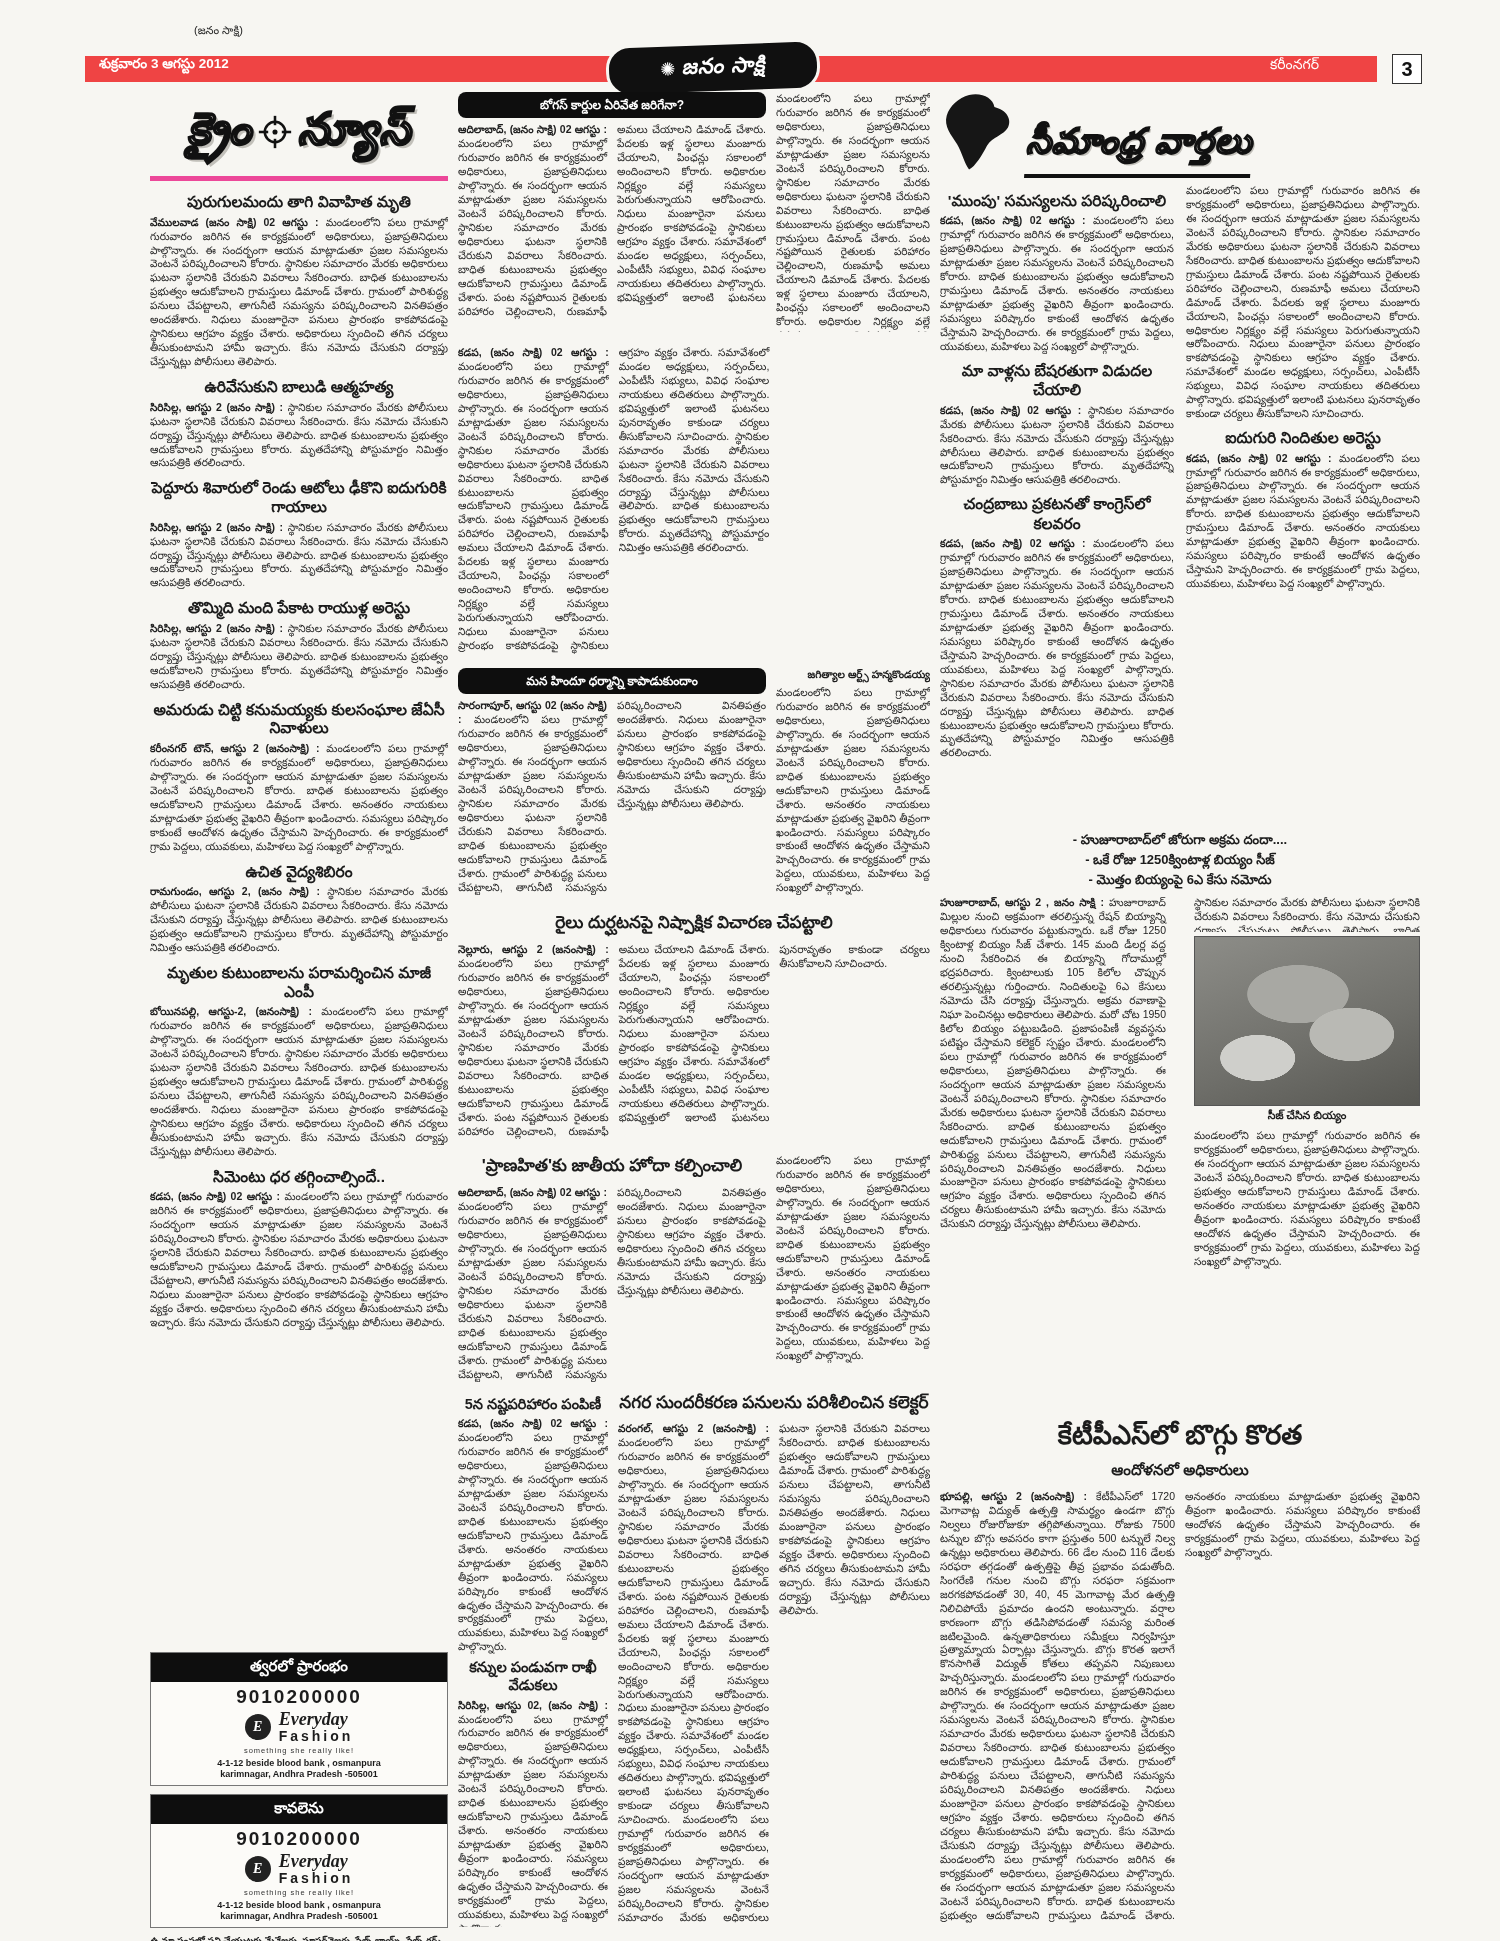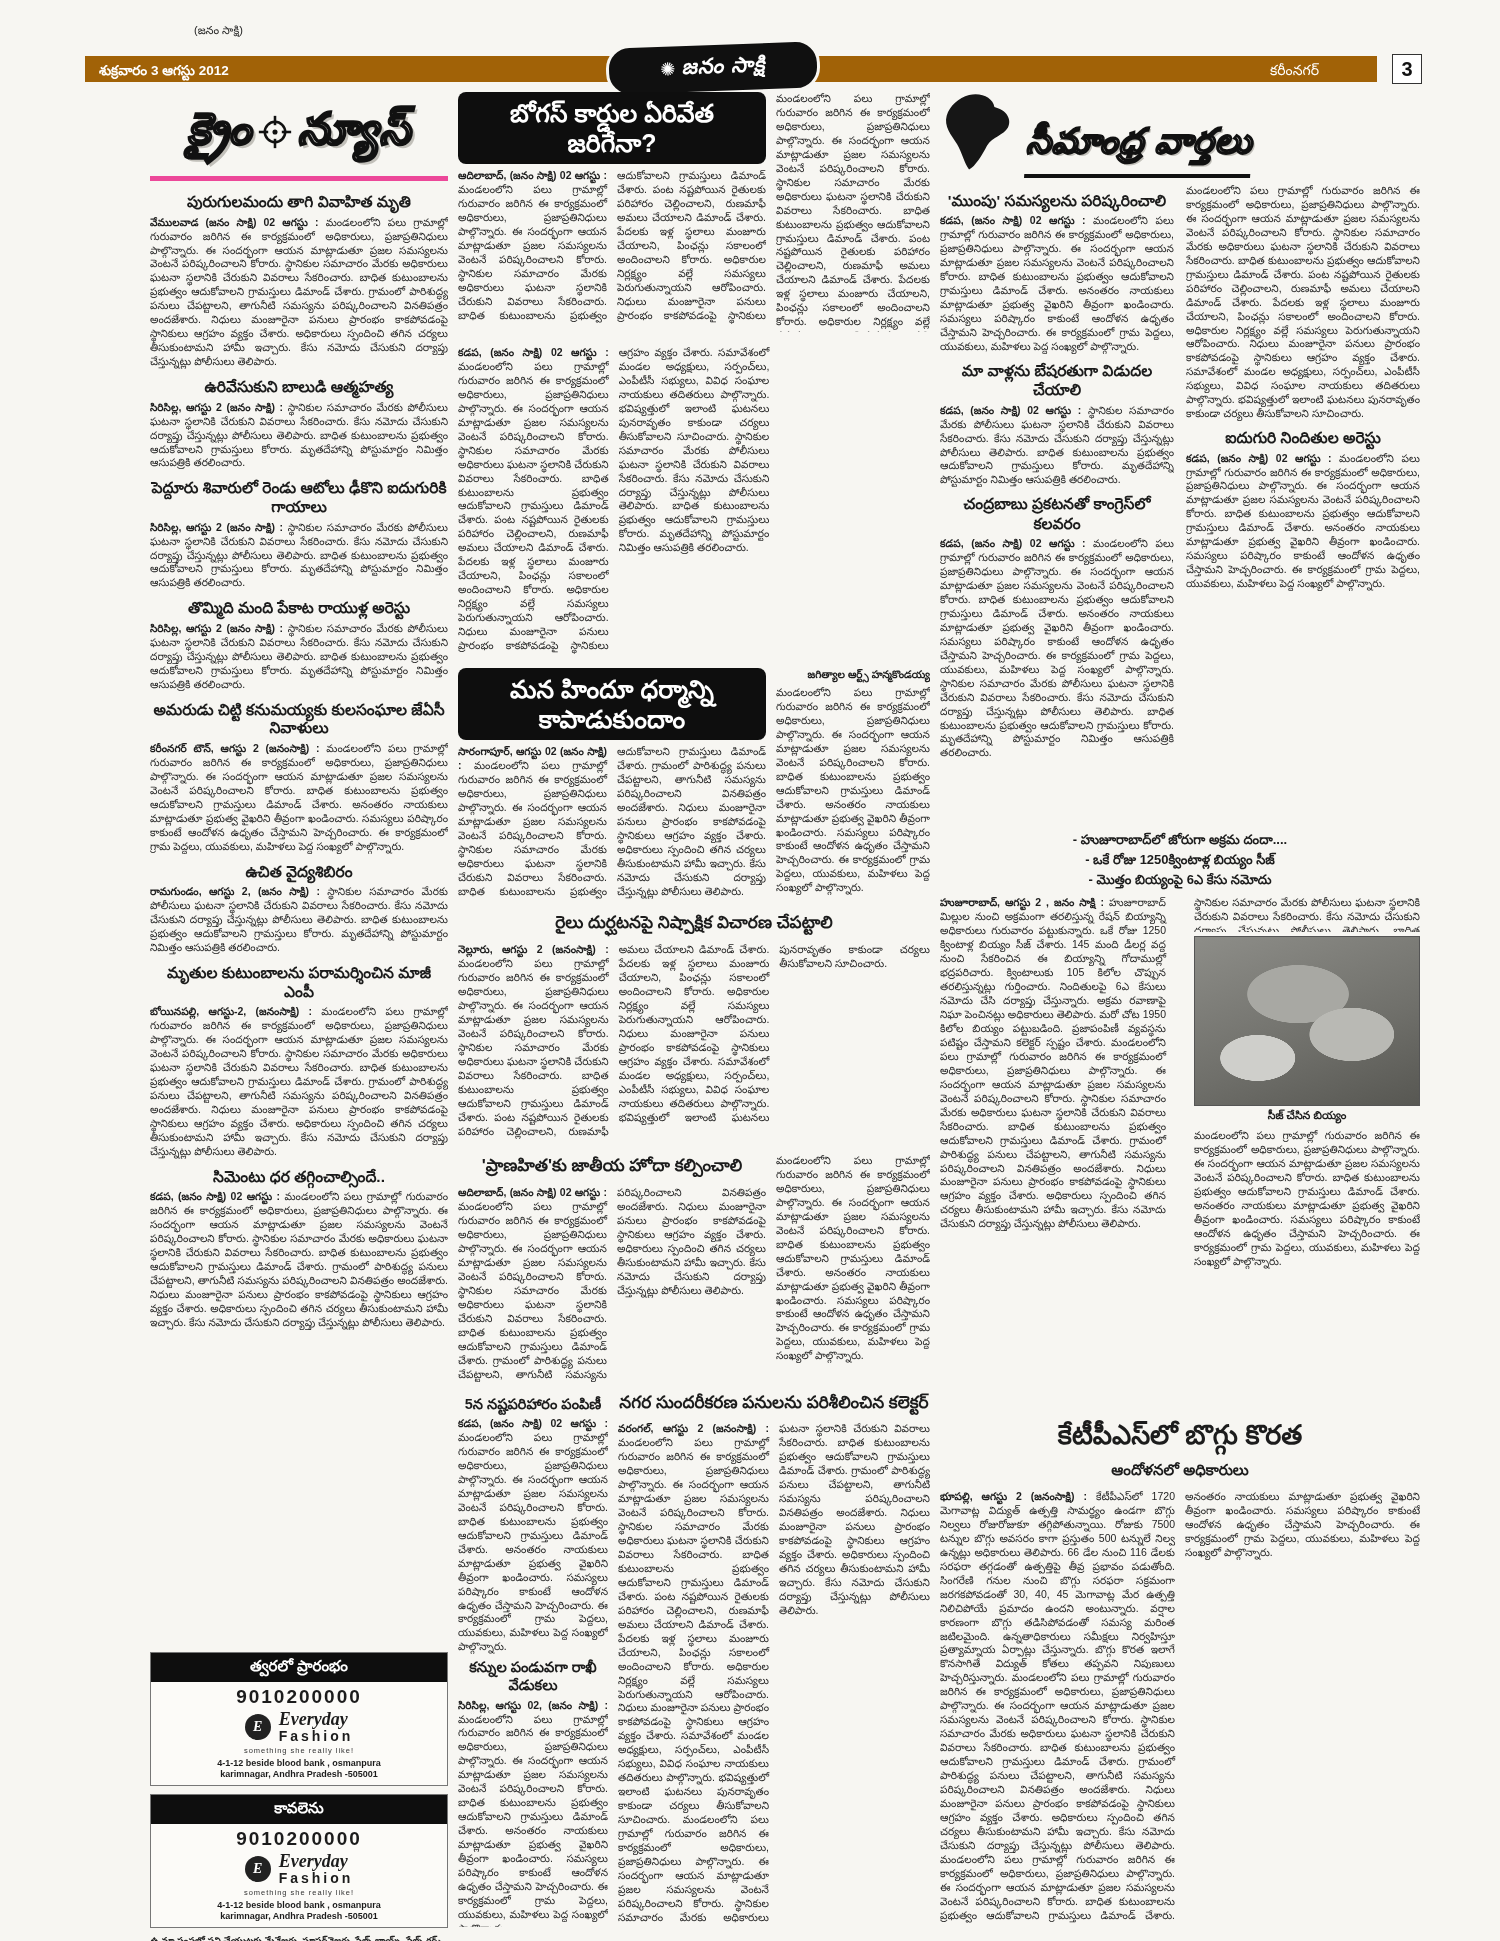--- a/index.html
+++ b/index.html
@@ -1,36 +1,36 @@
 <!DOCTYPE html>
 <html><head>
 <meta charset="utf-8">
 <style>
   html,body{margin:0;padding:0;background:#e9e7e2;}
   .sheet{position:relative;width:1500px;height:1941px;background:#f7f6f2;overflow:hidden;
          font-family:"Liberation Sans","DejaVu Sans",sans-serif;color:#1c1c1c;}
   
   .corner-note{position:absolute;left:146px;top:24px;font-size:11px;color:#222;margin-left:48px;}
-  .head-bar{position:absolute;left:85px;top:56px;width:1292px;height:26px;background:#a16207;color:#fff;
-            display:flex;align-items:flex-end;justify-content:space-between;padding:0 14px;box-sizing:border-box;}
+  .head-bar{position:absolute;left:85px;top:56px;width:1292px;height:26px;background:#ef4444;color:#fff;
+            display:flex;align-items:flex-start;justify-content:space-between;padding:0 14px;box-sizing:border-box;}
   .hb-date{font-weight:700;font-size:13.5px;}
   .hb-edition{font-weight:400;font-size:14px;margin-right:44px;}
   .masthead{position:absolute;left:606px;top:42px;width:208px;height:46px;background:#101010;border-radius:24px;
             border:3px solid #f7f6f2;display:flex;align-items:center;justify-content:center;gap:6px;transform:rotate(-2deg);}
   .mh-burst{color:#fff;font-size:18px;line-height:1;}
   .mh-text{color:#fff;font-weight:800;font-style:italic;font-size:21px;letter-spacing:1px;}
   .page-no{position:absolute;left:1392px;top:54px;width:28px;height:28px;background:#fff;border:1px solid #333;
            display:flex;align-items:center;justify-content:center;font-weight:800;font-size:20px;color:#111;}
   
   .body{font-size:10.5px;line-height:1.33;text-align:justify;color:#1d1d1d;margin:0;}
   .dl{font-weight:700;}
   .cols2{column-count:2;column-gap:10px;column-fill:auto;}
   .cols3{column-count:3;column-gap:10px;column-fill:auto;}
   .bh{background:#0e0e0e;color:#fff;font-weight:700;text-align:center;border-radius:8px;
-      padding:6px 10px;font-size:25px;line-height:1.2;}
+      padding:6px 10px;font-size:12px;line-height:1.2;}
   .bh.big{font-size:25px;border-radius:12px;padding:9px 10px;}
   .bh.indent{margin-left:88px;}
   .th{font-weight:800;font-size:17px;text-align:center;margin:2px 0 5px;line-height:1.2;}
   .th-sm{font-weight:800;font-size:14.5px;text-align:center;line-height:1.25;margin:4px 0;}
   .byl{font-weight:700;font-size:10.5px;text-align:right;margin-bottom:3px;}
   
   .col1{position:absolute;left:150px;top:92px;width:298px;height:1840px;display:flex;flex-direction:column;}
   .crime-logo{height:84px;display:flex;align-items:center;justify-content:center;gap:6px;
               border-bottom:5px solid #ec4899;margin-bottom:8px;flex:none;}
   .crime-word{font-size:44px;font-weight:900;font-style:italic;color:#15151a;letter-spacing:1px;}

